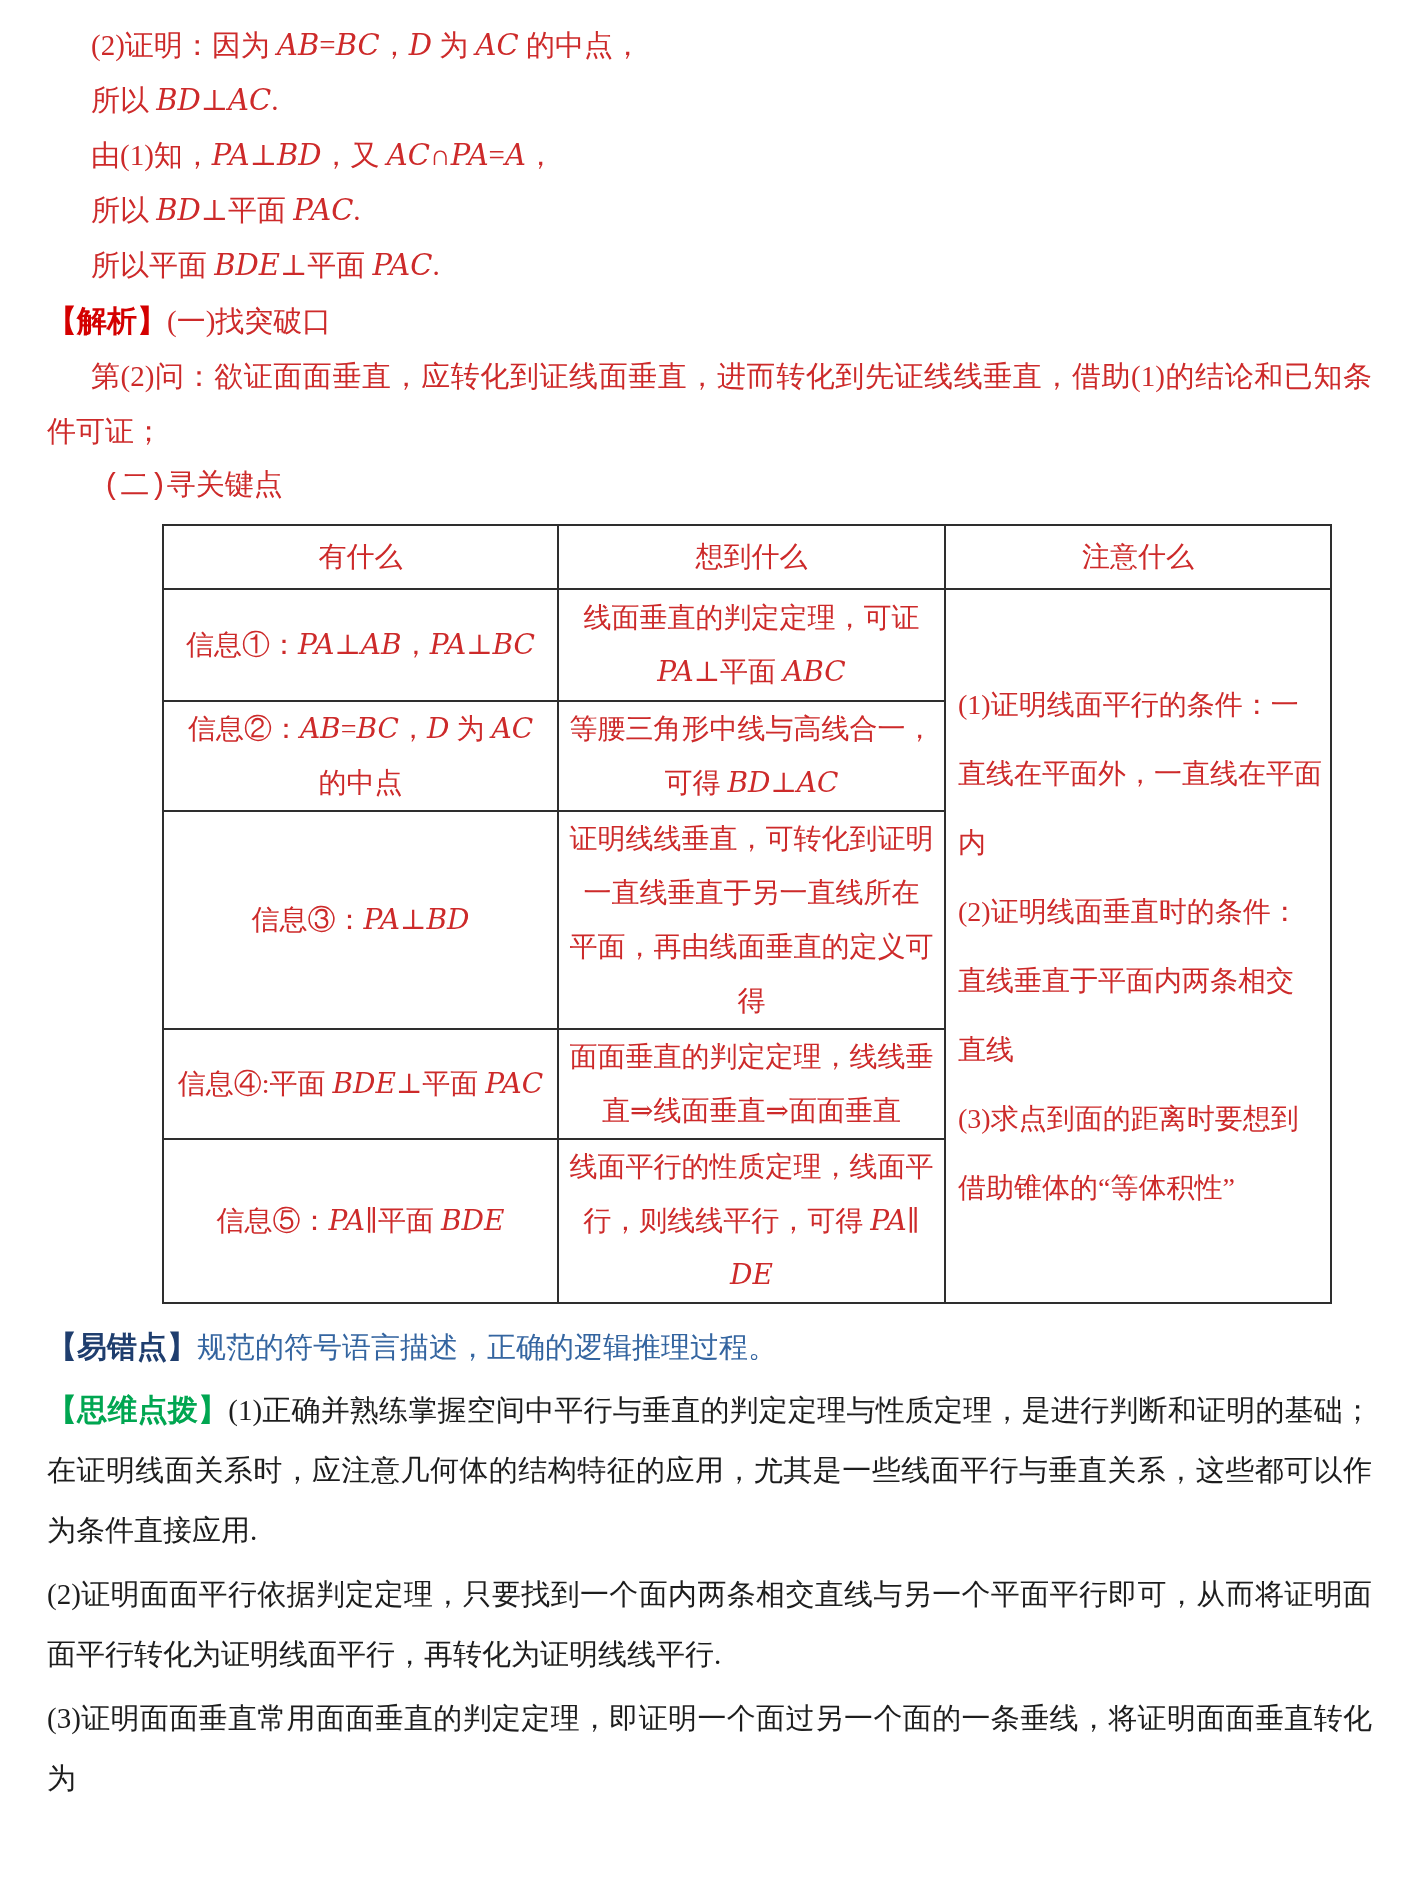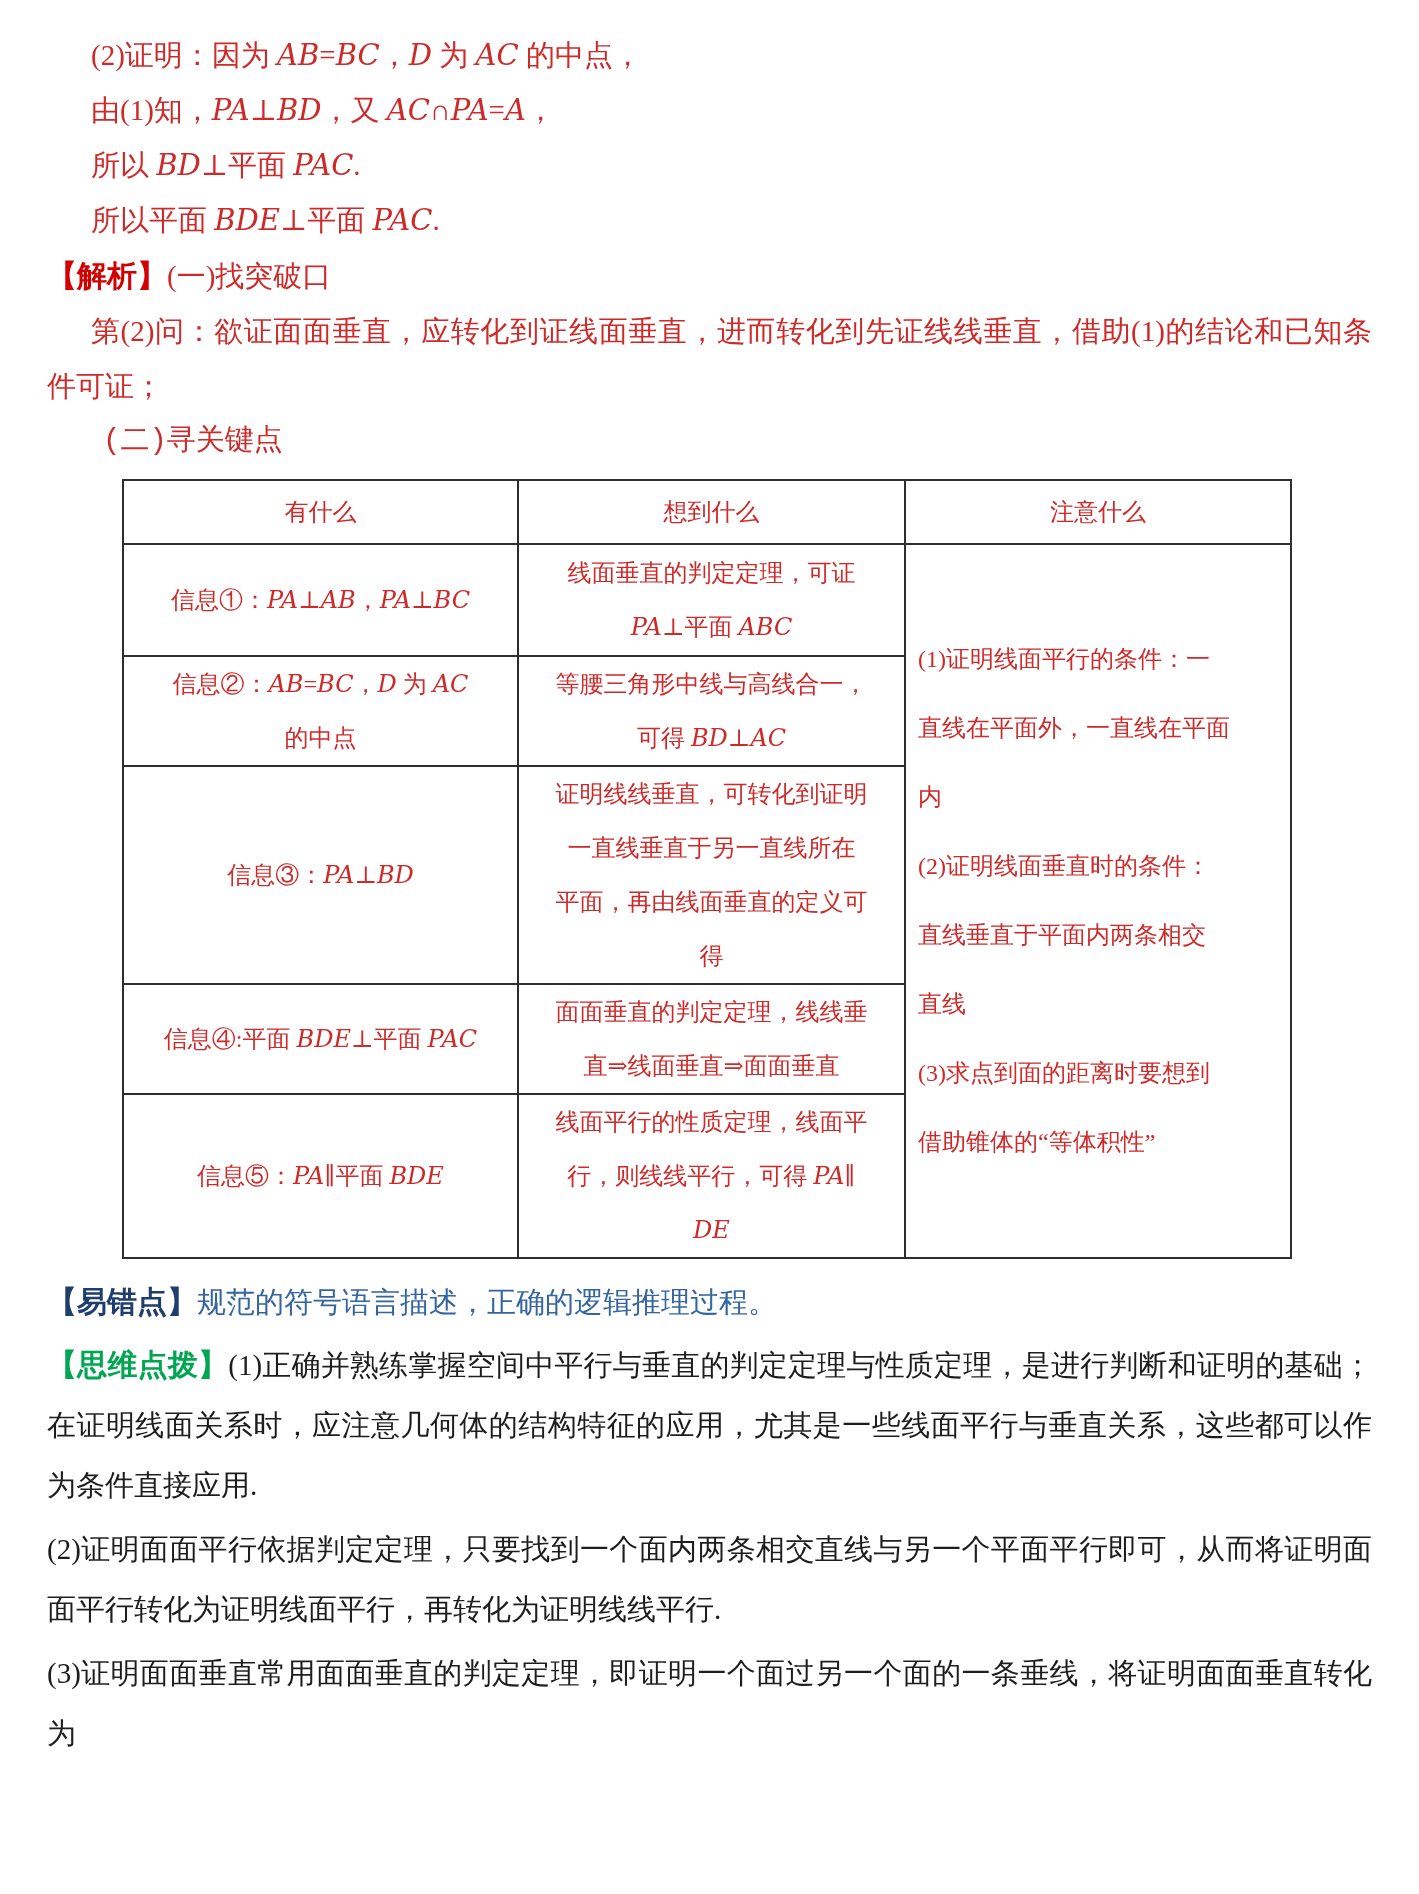--- a/index.html
+++ b/index.html
@@ -5,39 +5,39 @@
   :root{
     --red:#CD2A2A; --red_bold:#D40000; --navy:#1F3E6E; --blue:#3465A0;
     --green:#00A651; --text:#1D1D1D; --border:#2E2E2E; --page_bg:#FFFFFF;
   }
   *{box-sizing:border-box; margin:0; padding:0;}
   html,body{background:#fff;}
   .page{
     width:1419px; height:1894px; background:var(--page_bg);
     font-family:"Liberation Serif","DejaVu Serif",serif;
     color:var(--text); overflow:hidden;
-    padding:28px 47px 0 47px;
+    padding:18px 47px 0 47px;
     font-size:29px;
   }
   
   .topline{ line-height:55px; color:var(--red); text-align:left; }
   .ind{ text-indent:44px; }
   .ind2{ text-indent:56px;font-family:Liberation Mono, monospace; }
   .tagline{ line-height:55px; color:var(--red); }
   .tag{
     font-family:"DejaVu Sans","Liberation Sans",sans-serif;
     font-weight:700; font-size:30px;
   }
   .tag-analysis{ color:var(--red_bold);margin-top:34px; }
   .just{ text-align:justify; }
   
   table.kp{
     border-collapse:collapse; table-layout:fixed;
-    width:1168px; margin-left:75px; margin-top:10px;
-    color:var(--red); font-size:24px;
+    width:1168px; margin-left:115px; margin-top:10px;
+    color:var(--red); font-size:28px;
   }
   table.kp td{
     border:2px solid var(--border);
     vertical-align:middle;
     white-space:pre-line;
     line-height:54px;
   }
   table.kp tr.hdr td{ height:64px; text-align:center; line-height:40px;}
   table.kp td.c{ text-align:center; padding:0 8px; }
   table.kp td.note{
@@ -54,20 +54,21 @@
   
   i.mv{ font-family:"DejaVu Serif","Liberation Serif",serif; font-style:italic; }
 </style>
 </head>
 <body>
 
 <div class="page">
 
   <div>
     <p class="topline ind">(2)证明：因为 <i class="mv">AB</i>=<i class="mv">BC</i>，<i class="mv">D</i> 为 <i class="mv">AC</i> 的中点，</p>
+    <p class="topline ind">所以 <i class="mv">BD</i>⊥<i class="mv">AC</i>.</p>
     <p class="topline ind">由(1)知，<i class="mv">PA</i>⊥<i class="mv">BD</i>，又 <i class="mv">AC</i>∩<i class="mv">PA</i>=<i class="mv">A</i>，</p>
     <p class="topline ind">所以 <i class="mv">BD</i>⊥平面 <i class="mv">PAC</i>.</p>
     <p class="topline ind">所以平面 <i class="mv">BDE</i>⊥平面 <i class="mv">PAC</i>.</p>
   </div>
 
   <div>
     <p class="tagline"><span class="tag tag-analysis">【解析】</span><span>(一)找突破口</span></p>
     <p class="topline ind just">第(2)问：欲证面面垂直，应转化到证线面垂直，进而转化到先证线线垂直，借助(1)的结论和已知条件可证；</p>
     <p class="topline ind2">(二)寻关键点</p>
   </div>

